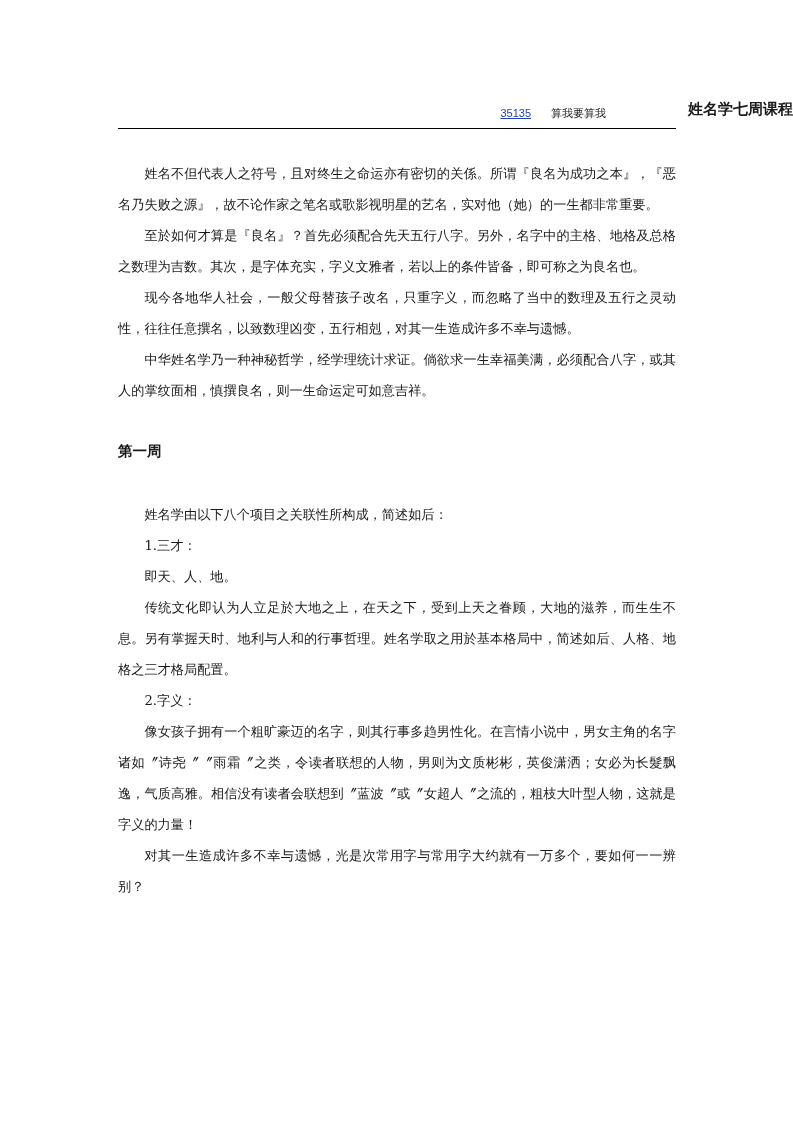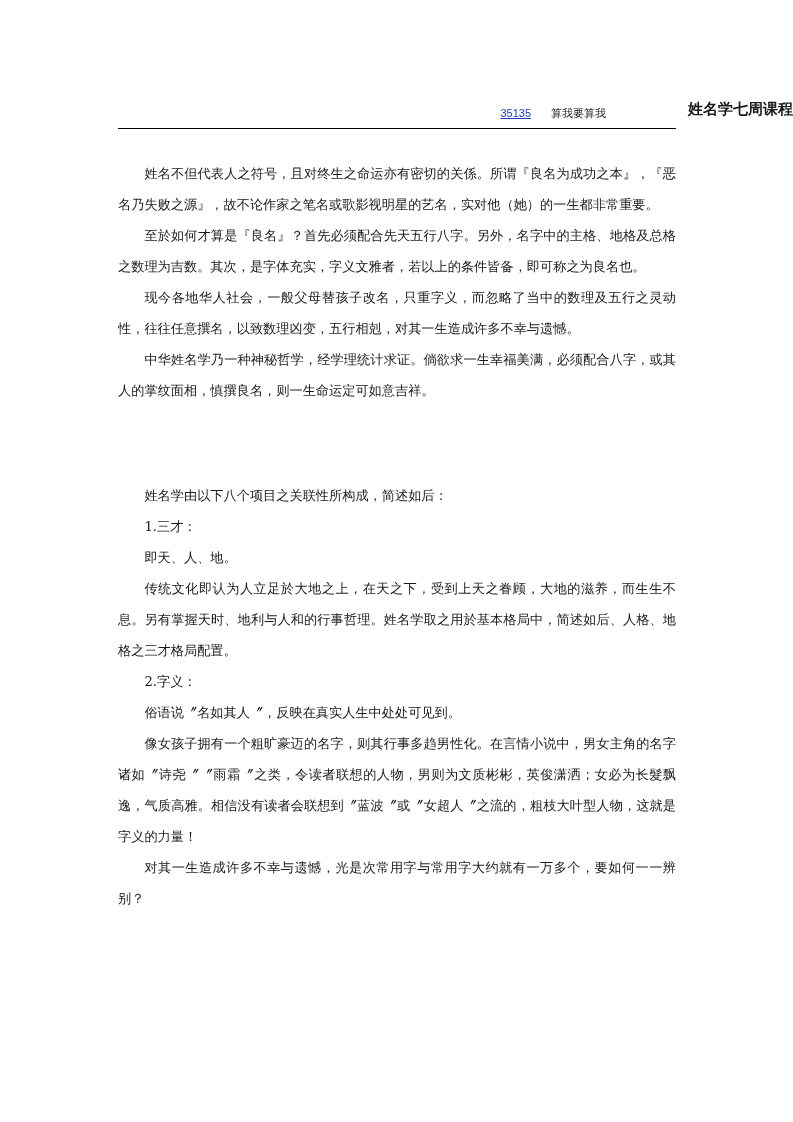--- a/index.html
+++ b/index.html
@@ -30,23 +30,23 @@
 
 <div class="title">姓名学七周课程</div>
 
 <div class="content">
   <p class="p">姓名不但代表人之符号，且对终生之命运亦有密切的关係。所谓『良名为成功之本』，『恶名乃失败之源』，故不论作家之笔名或歌影视明星的艺名，实对他（她）的一生都非常重要。</p>
   <p class="p">至於如何才算是『良名』？首先必须配合先天五行八字。另外，名字中的主格、地格及总格之数理为吉数。其次，是字体充实，字义文雅者，若以上的条件皆备，即可称之为良名也。</p>
   <p class="p">现今各地华人社会，一般父母替孩子改名，只重字义，而忽略了当中的数理及五行之灵动性，往往任意撰名，以致数理凶变，五行相剋，对其一生造成许多不幸与遗憾。</p>
   <p class="p">中华姓名学乃一种神秘哲学，经学理统计求证。倘欲求一生幸福美满，必须配合八字，或其人的掌纹面相，慎撰良名，则一生命运定可如意吉祥。</p>
 
   <div style="height:36px"></div>
+  <p class="h2">第一周</p>
   <div style="height:38px"></div>
 
   <p class="p blockindent">姓名学由以下八个项目之关联性所构成，简述如后：</p>
   <p class="p blockindent">1.三才：</p>
   <p class="p blockindent">即天、人、地。</p>
   <p class="p">传统文化即认为人立足於大地之上，在天之下，受到上天之眷顾，大地的滋养，而生生不息。另有掌握天时、地利与人和的行事哲理。姓名学取之用於基本格局中，简述如后、人格、地格之三才格局配置。</p>
   <p class="p blockindent">2.字义：</p>
-  <p class="p blockindent">俗语说〞名如其人〞，反映在真实人生中处处可见到。</p>
   <p class="p">像女孩子拥有一个粗旷豪迈的名字，则其行事多趋男性化。在言情小说中，男女主角的名字诸如〞诗尧〞〞雨霜〞之类，令读者联想的人物，男则为文质彬彬，英俊潇洒；女必为长髮飘逸，气质高雅。相信没有读者会联想到〞蓝波〞或〞女超人〞之流的，粗枝大叶型人物，这就是字义的力量！</p>
   <p class="p">对其一生造成许多不幸与遗憾，光是次常用字与常用字大约就有一万多个，要如何一一辨别？</p>
 </div>
 
 </body></html>

